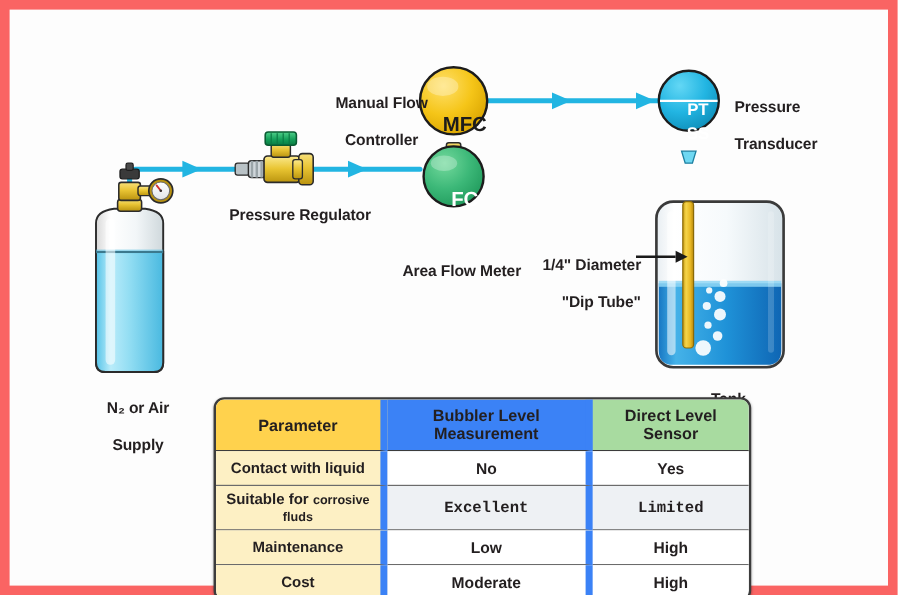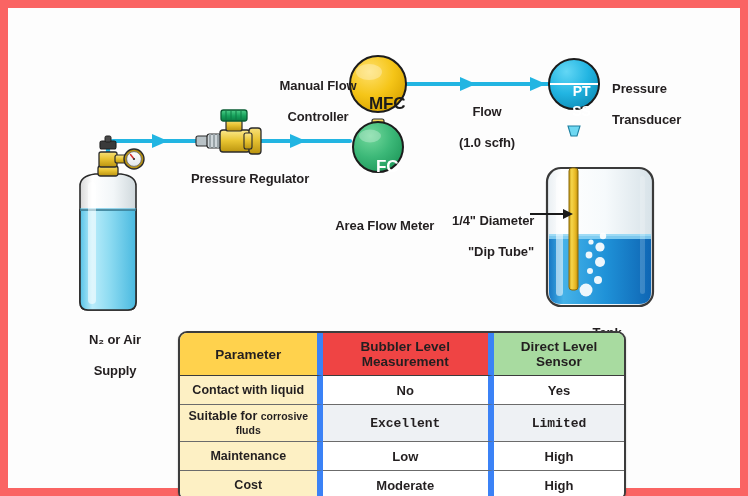--- a/index.html
+++ b/index.html
@@ -50,21 +50,21 @@
     height:20px;
   }
   #cmp-table tr:last-child td{border-bottom:none;}
   #cmp-table td:last-child,#cmp-table th:last-child{border-right:none;}
   #cmp-table thead th{
     border-bottom:1.5px solid #3c3c3c;
     font-size:13.5px;
     padding:6px 3px;
   }
   .th-param{background:#ffd24d;width:140px;}
-  .th-bubbler{background:#ef4444;width:172px;}
+  .th-bubbler{background:#3b82f6;width:172px;}
   .th-direct{background:#a8dba0;width:136px;}
   .c-param{background:#fdf0c4;font-size:12.5px;margin-left:20px;}
   .c-val{background:#ffffff;font-size:13px;}
   tr.alt .c-val{background:#eef1f4;font-family:Liberation Mono, monospace;}
   .small-sub{font-size:10.5px;}
 </style>
 </head>
 <body>
 
 <div id="frame"></div>
@@ -277,24 +277,20 @@
   <div class="lbl" style="left:248px;top:63px;width:126px;font-size:13px;">
     <span>Manual Flow</span><br>
     <span>Controller</span>
   </div>
 
   <div class="lbl" style="left:309px;top:172px;width:138px;font-size:13px;">
     <br>
     <span>Area Flow Meter</span>
   </div>
 
-  <div class="lbl" style="left:436px;top:89px;width:88px;font-size:13px;">
-    <span>Flow</span><br>
-    <span>(1.0 scfh)</span>
-  </div>
 
   <div class="lbl" style="left:598px;top:66px;width:110px;font-size:13px;text-align:left;">
     <span>Pressure</span><br>
     <span>Transducer</span>
   </div>
 
   <div class="lbl" style="left:172px;top:156px;width:142px;font-size:13px;">
     <span>Pressure Regulator</span>
   </div>
 

